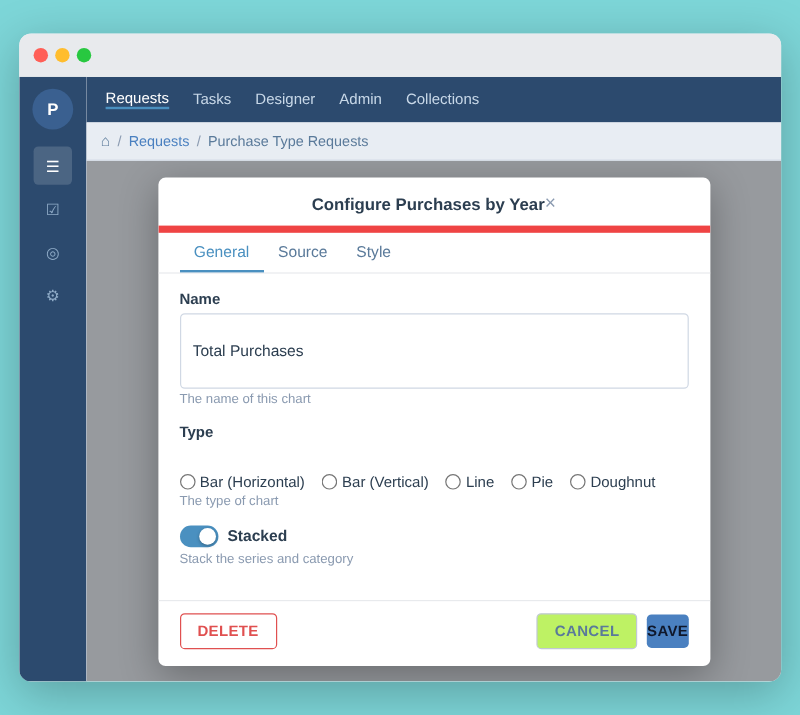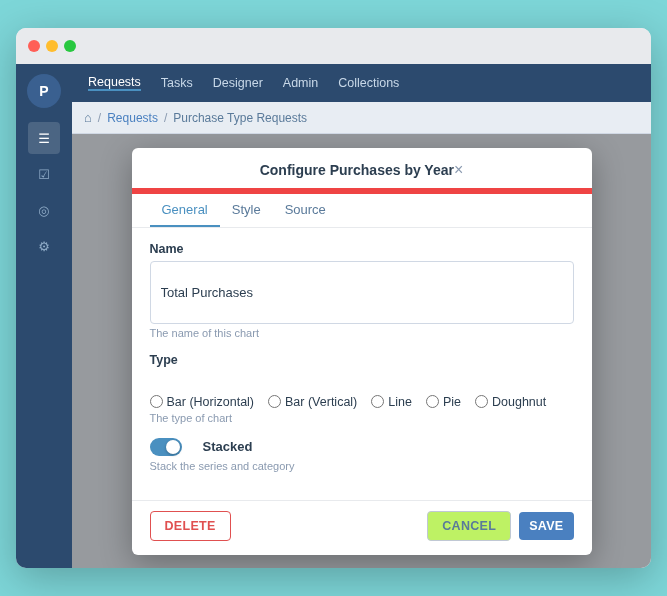--- a/index.html
+++ b/index.html
@@ -253,21 +253,21 @@
     }
 
     .radio-item input[type="radio"] {
       accent-color: #4a90c0;
       cursor: pointer;
     }
 
     .stacked-row {
       display: flex;
       align-items: center;
-      gap: 21px;
+      gap: 8px;
       margin-bottom: 4px;
     }
 
     .toggle-switch {
       width: 32px;
       height: 18px;
       background: #4a90c0;
       border-radius: 9px;
       position: relative;
       cursor: pointer;
@@ -328,25 +328,25 @@
       border-radius: 4px;
       background: #bef264;
       color: #5a7a9a;
       font-size: 12.5px;
       font-weight: 600;
       cursor: pointer;
       letter-spacing: 0.3px;
     }
 
     .btn-save {
-      padding: 7px 10px;
+      padding: 7px 0;
       border: none;
       border-radius: 4px;
       background: #4a80c0;
-      color: #ffffff;
+      color: #0f172a;
       font-size: 12.5px;
       font-weight: 600;
       cursor: pointer;
       letter-spacing: 0.3px;
     }
 
     .logo-p {
       color: white;
       font-weight: 700;
       font-size: 14px;
@@ -407,22 +407,22 @@
 
           <div class="modal">
 
             <div class="modal-header">
               <span class="modal-title">Configure Purchases by Year</span>
               <span class="modal-close">×</span>
             </div>
 
             <div class="modal-tabs">
               <div class="modal-tab active">General</div>
+              <div class="modal-tab">Source</div>
               <div class="modal-tab">Style</div>
-              <div class="modal-tab">Source</div>
             </div>
 
             <div class="modal-body">
 
               <div class="form-group">
                 <label class="form-label">Name</label>
                 <input class="form-input" type="text" value="Total Purchases" style="">
                 <div class="form-hint">The name of this chart</div>
               </div>
 

